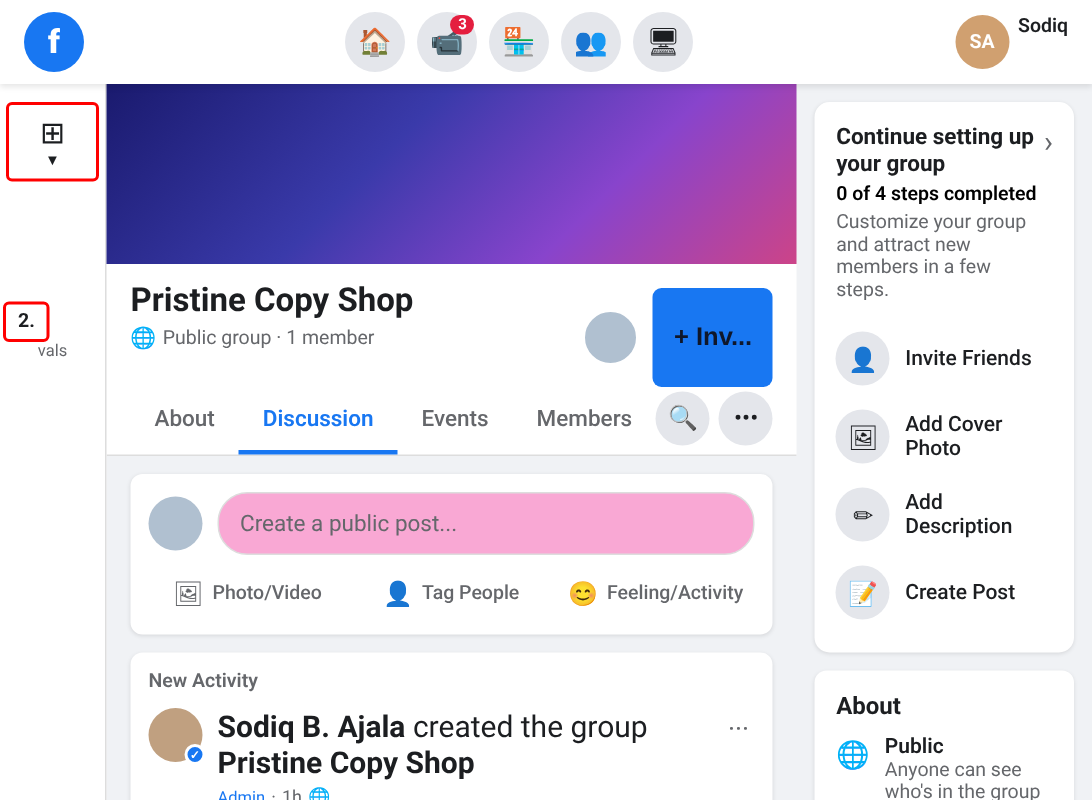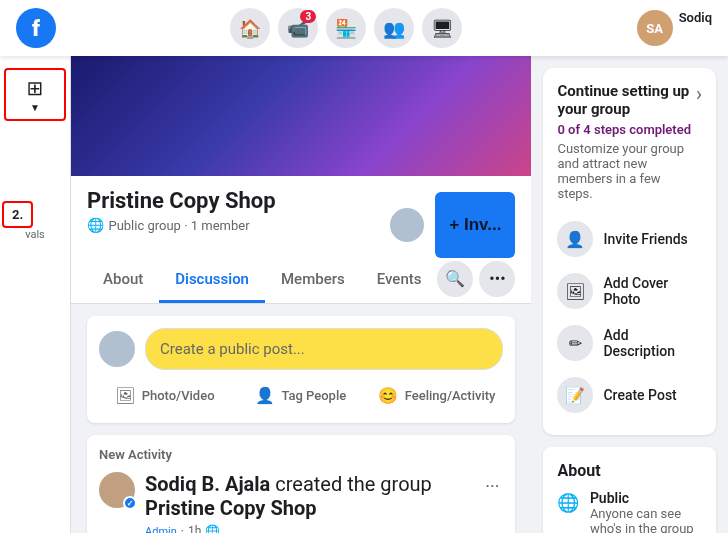--- a/index.html
+++ b/index.html
@@ -83,21 +83,21 @@
 
     
     .post-box {
       background:#fff; border-radius:8px; box-shadow:0 1px 3px rgba(0,0,0,0.1);
       padding:12px; margin-bottom:12px;
     }
     .post-box-input { display:flex; align-items:center; gap:10px; margin-bottom:10px; }
     .post-avatar { width:36px; height:36px; border-radius:50%; background:#b0c0d0; flex-shrink:0; }
     .post-input-field {
       flex:1; border:1px solid #ddd; border-radius:20px; padding:11px 14px;
-      font-size:15px; color:#65676b; background:#fde047; cursor:text;
+      font-size:15px; color:#65676b; background:#f9a8d4; cursor:text;
     }
     .post-actions { display:flex; gap:4px; }
     .post-action-btn {
       flex:1; display:flex; align-items:center; justify-content:center; gap:6px;
       padding:6px 8px; border-radius:6px; cursor:pointer; font-size:13px; font-weight:500; color:#65676b;
     }
     .post-action-icon { font-size:16px; }
 
     
     .activity-section { background:#fff; border-radius:8px; box-shadow:0 1px 3px rgba(0,0,0,0.1); padding:12px; margin-bottom:12px; }
@@ -112,21 +112,21 @@
     .activity-more { margin-left:auto; cursor:pointer; color:#65676b; font-size:18px; padding:4px; }
     .activity-reactions { display:flex; gap:12px; border-top:1px solid #e4e6eb; margin-top:10px; padding-top:8px; }
     .reaction-btn { display:flex; align-items:center; gap:6px; font-size:13px; font-weight:600; color:#65676b; cursor:pointer; padding:4px 8px; border-radius:6px; }
 
     
     .right-sidebar { width:300px; padding:12px; }
 
     
     .setup-card { background:#fff; border-radius:10px; box-shadow:0 1px 3px rgba(0,0,0,0.1); padding:14px; margin-bottom:12px; }
     .setup-card-title { font-size:15px; font-weight:700; margin-bottom:4px; }
-    .setup-progress { font-size:13px; color:#701a75; font-weight:600; margin-bottom:4px; }
+    .setup-progress { font-size:13px; color:#000000; font-weight:600; margin-bottom:4px; }
     .setup-subtitle { font-size:13px; color:#65676b; margin-bottom:12px; }
     .setup-item { display:flex; align-items:center; gap:10px; padding:8px 0; cursor:pointer; }
     .setup-item-icon { width:36px; height:36px; border-radius:50%; background:#e4e6eb; display:flex; align-items:center; justify-content:center; font-size:16px; flex-shrink:0; }
     .setup-item-label { font-size:14px; font-weight:500; }
 
     
     .about-card { background:#fff; border-radius:8px; box-shadow:0 1px 3px rgba(0,0,0,0.1); padding:14px; }
     .about-card-title { font-size:16px; font-weight:700; margin-bottom:10px; }
     .about-item { display:flex; gap:10px; align-items:flex-start; margin-bottom:10px; }
     .about-icon { font-size:18px; flex-shrink:0; margin-top:2px; }
@@ -192,22 +192,22 @@
         </div>
         <div style="display:flex; align-items:center; gap:8px; padding-top:4px;">
           <div class="group-avatar" style="background:#b0c0d0;"></div>
           <button class="btn-invite">+ Inv...</button>
         </div>
       </div>
       <div style="display:flex; justify-content:space-between; align-items:center;">
         <div class="group-tabs">
           <div class="tab-item">About</div>
           <div class="tab-item active">Discussion</div>
+          <div class="tab-item">Events</div>
           <div class="tab-item">Members</div>
-          <div class="tab-item">Events</div>
         </div>
         <div style="display:flex; gap:6px; padding-bottom:4px;">
           <div class="search-icon-btn">🔍</div>
           <div class="search-icon-btn">•••</div>
         </div>
       </div>
     </div>
 
     <div class="feed-area">
 

